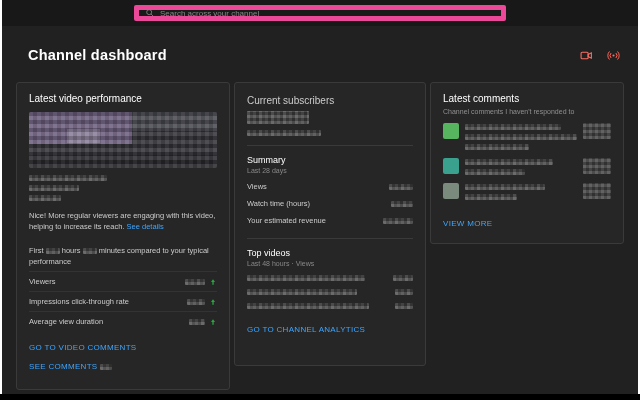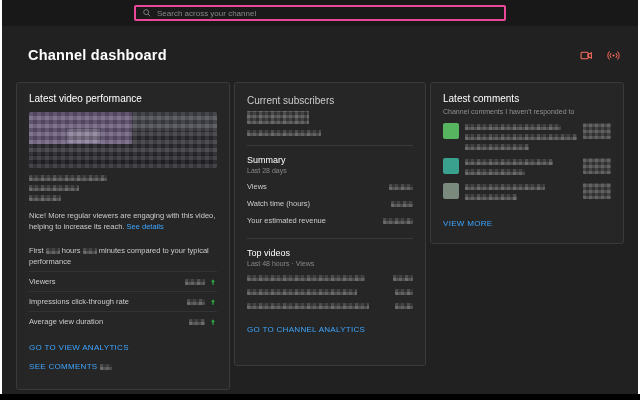--- a/index.html
+++ b/index.html
@@ -12,21 +12,21 @@
   }
   .bottom-strip { position:absolute; left:0; bottom:0; width:640px; height:6px; background:#000; }
   .frame {
     position:absolute; left:2px; top:0; width:636px; height:394px;
     background:#212121; overflow:hidden;
   }
   
   .topbar { height:26px; background:#181818; display:flex; align-items:center; justify-content:center; }
   .search {
     position:relative; width:372px; height:16px;
-    background:#1a1a1a; border:2px solid #ec4899; border-radius:2px;
+    background:#1a1a1a; border:5px solid #ec4899; border-radius:2px;
     display:flex; align-items:center; padding-left:6px;
   }
   .search svg { flex:0 0 auto; margin-right:5px; }
   .search input {
     flex:1; background:transparent; border:none; outline:none;
     color:#bbb; font-size:8px; font-family:"Liberation Sans", sans-serif; padding:0;
   }
   .search input::placeholder { color:#888; }
   
   .page-header { display:flex; justify-content:space-between; align-items:center; padding:13px 18px 11px 18px; }
@@ -189,21 +189,21 @@
           <span>Average view duration</span>
           <span class="metric-val">
             <span class="px" style="width:16px;"></span>
             <svg viewBox="0 0 24 24" width="8" height="8" fill="#2ba640">
                 <path d="M12 4l6 8h-4v8h-4v-8H6z"></path>
               </svg>
           </span>
         </div>
       </div>
       <div class="card-links">
-        <span class="blue-link">GO TO VIEW ANALYTICS</span>
+        <span class="blue-link">GO TO VIDEO COMMENTS</span>
         <span class="blue-link">
           <span>SEE COMMENTS</span>
           <span class="px" style="width:12px;"></span>
         </span>
       </div>
     </section>
 
     <section class="card card-analytics">
       <p class="small-label">Current subscribers</p>
       <span class="px block" style="width:62px; height:13px; margin-top:5px;"></span>

